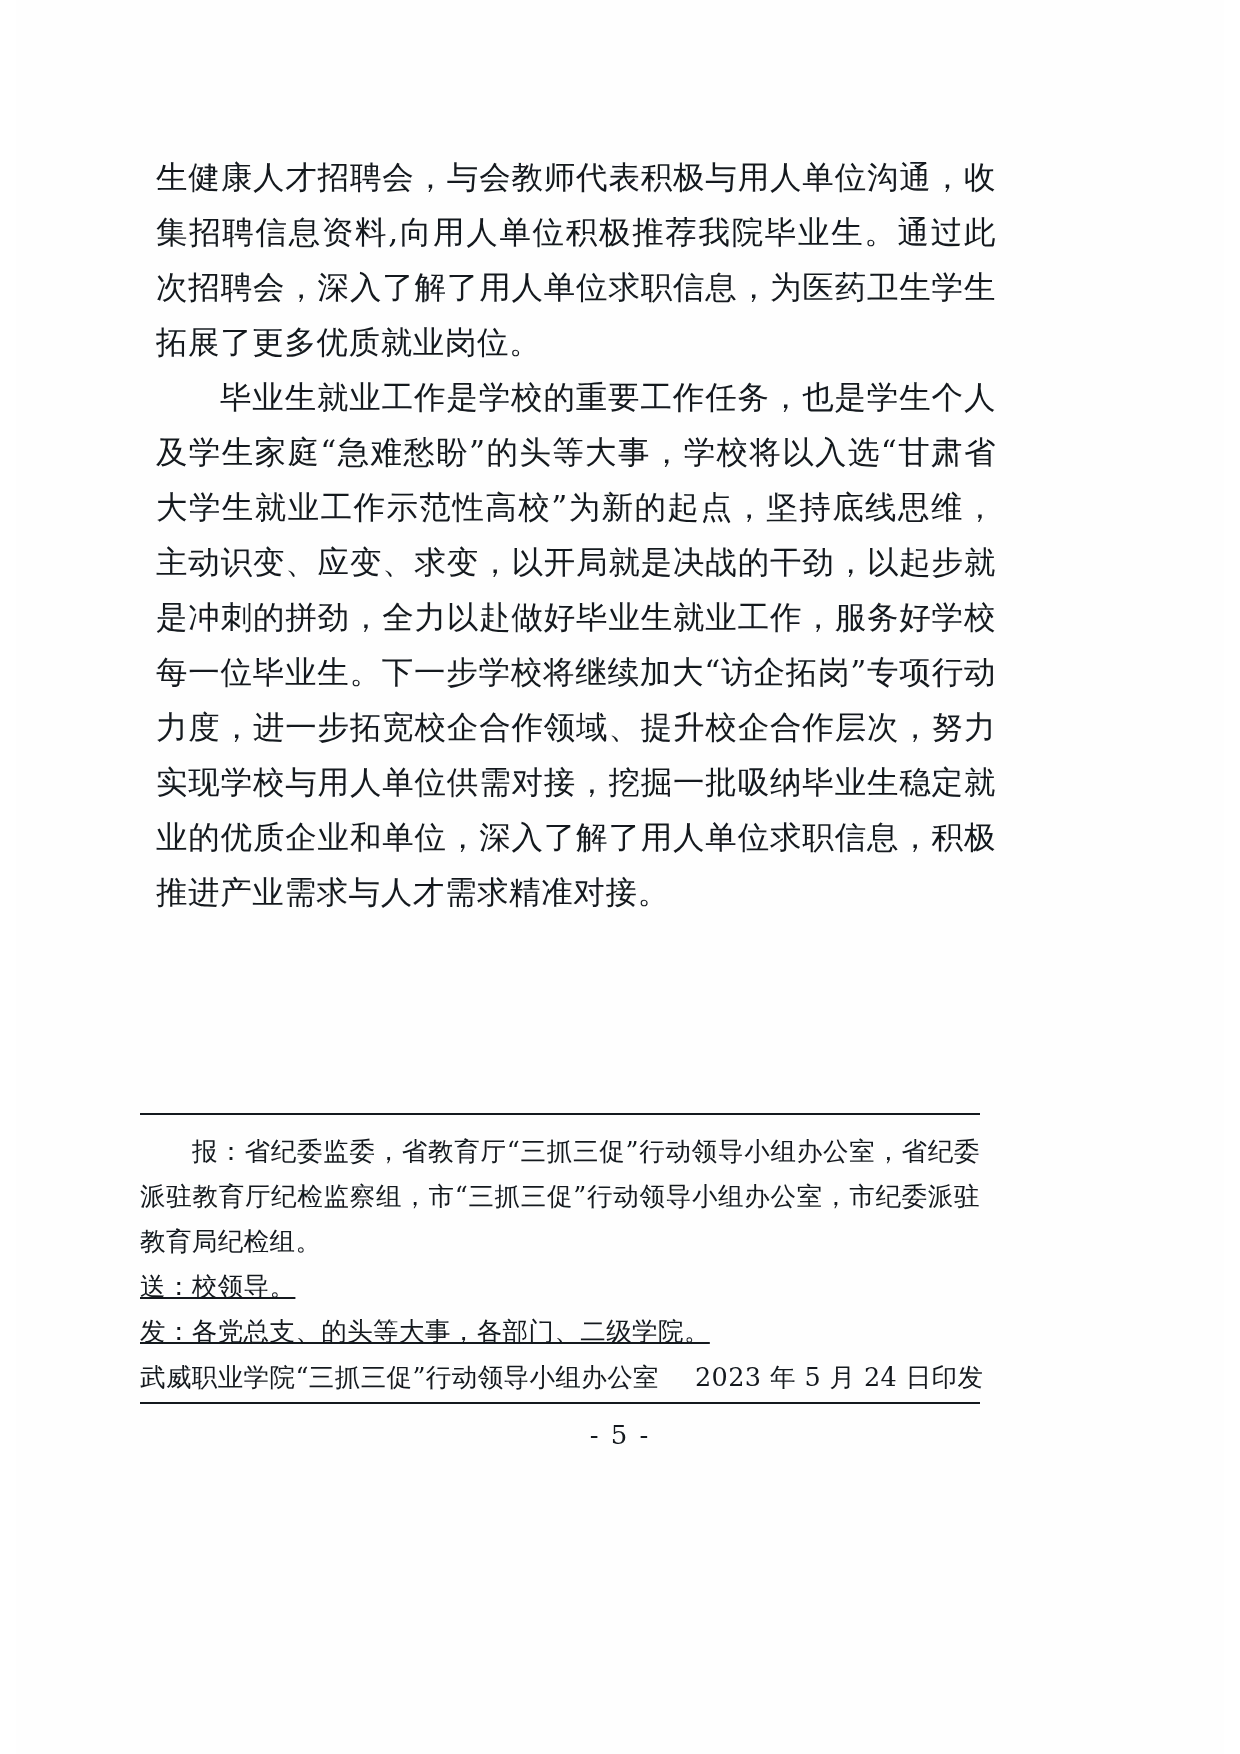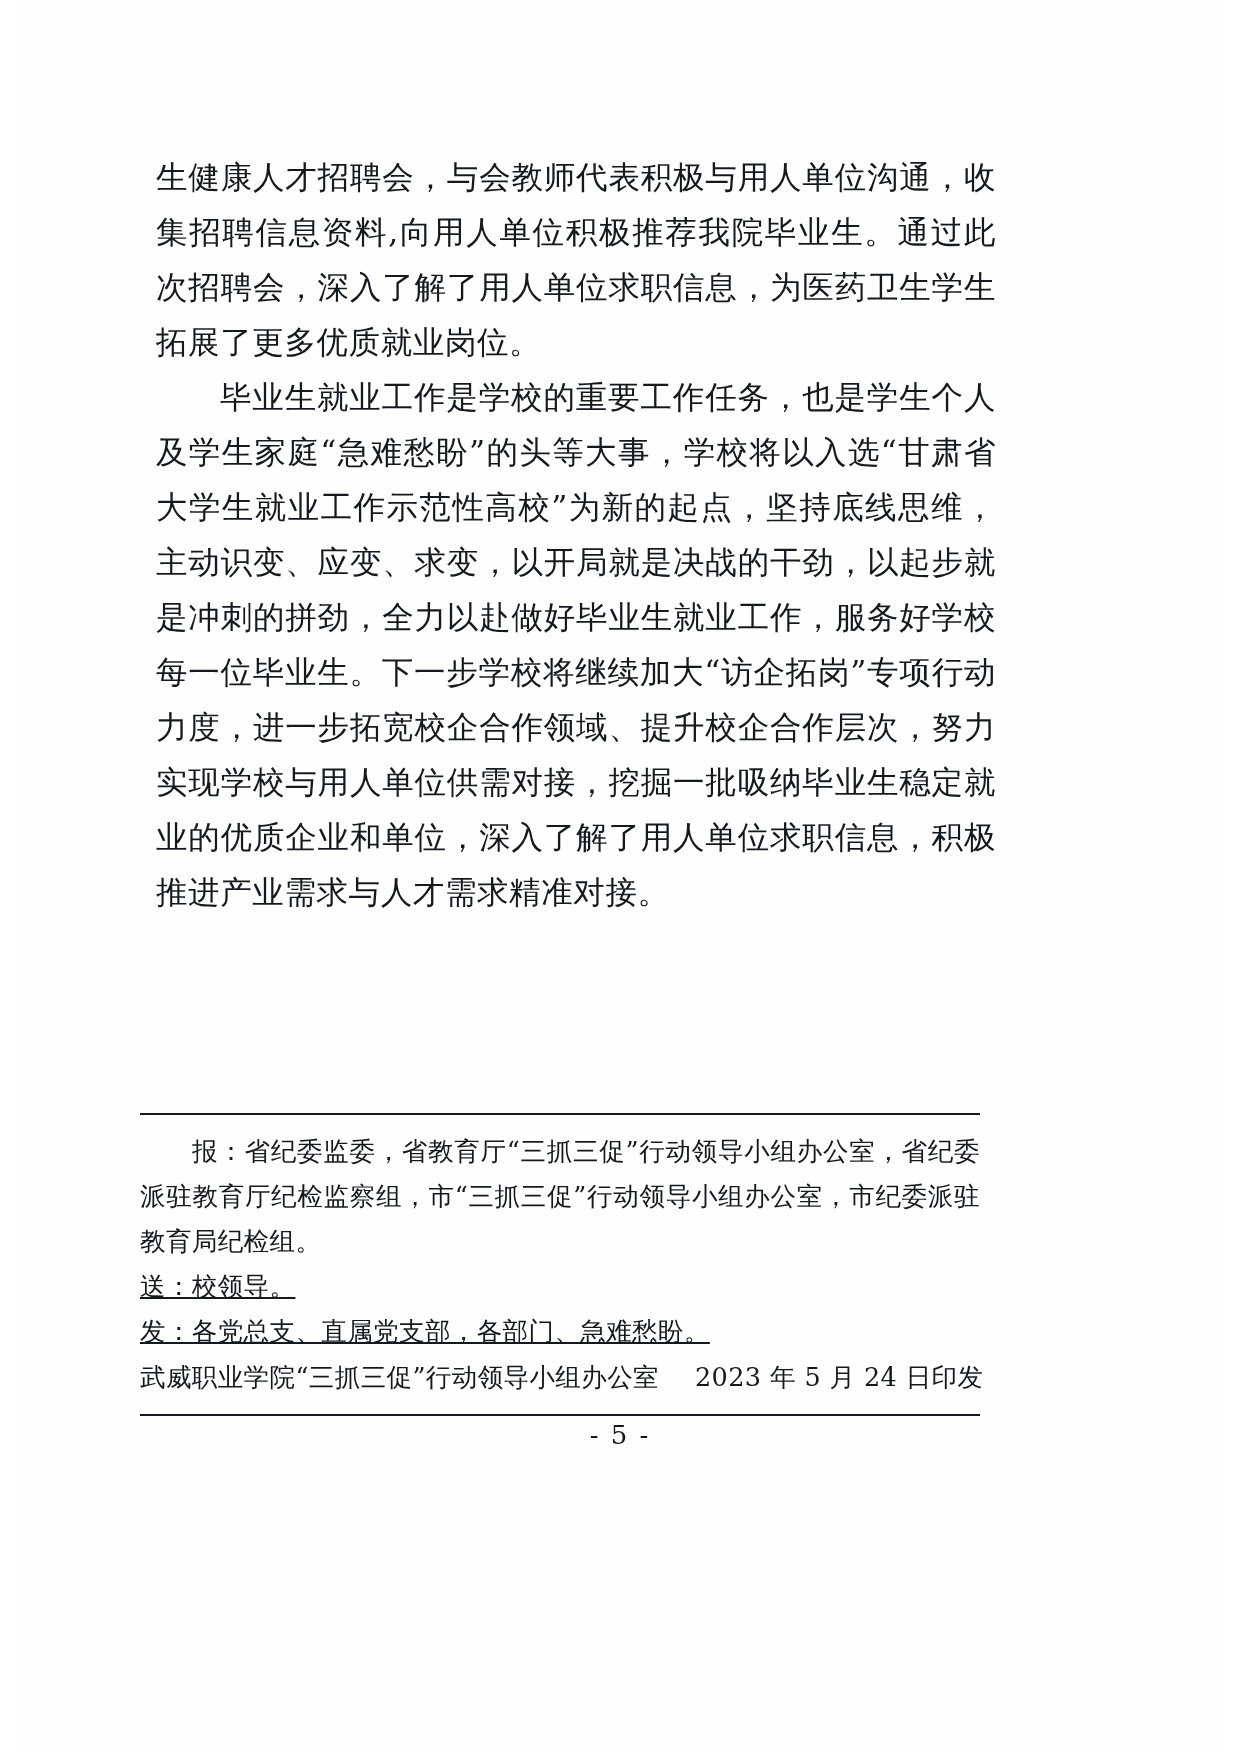--- a/index.html
+++ b/index.html
@@ -70,21 +70,21 @@
     margin: 0;
     text-decoration: underline;
   }
   .issuer-row {
     display: flex;
     align-items: baseline;
     font-size: 25.5px;
     line-height: 42px;
     letter-spacing: 0.4px;
     margin-top: 2px;
-    padding-bottom: 16px;
+    padding-bottom: 4px;
   }
   .issuer-name {
     white-space: nowrap;
   }
   .issuer-date {
     margin-left: 36px;
     white-space: nowrap;
   }
   .rule-bottom {
     width: 100%;
@@ -110,21 +110,21 @@
 
   <div class="body-area">
     <p class="para">生健康人才招聘会，与会教师代表积极与用人单位沟通，收集招聘信息资料,向用人单位积极推荐我院毕业生。通过此次招聘会，深入了解了用人单位求职信息，为医药卫生学生拓展了更多优质就业岗位。</p>
     <p class="para indent">毕业生就业工作是学校的重要工作任务，也是学生个人及学生家庭“急难愁盼”的头等大事，学校将以入选“甘肃省大学生就业工作示范性高校”为新的起点，坚持底线思维，主动识变、应变、求变，以开局就是决战的干劲，以起步就是冲刺的拼劲，全力以赴做好毕业生就业工作，服务好学校每一位毕业生。下一步学校将继续加大“访企拓岗”专项行动力度，进一步拓宽校企合作领域、提升校企合作层次，努力实现学校与用人单位供需对接，挖掘一批吸纳毕业生稳定就业的优质企业和单位，深入了解了用人单位求职信息，积极推进产业需求与人才需求精准对接。</p>
   </div>
 
   <div class="footer-block">
     <div class="rule"></div>
     <p class="dist indent">报：省纪委监委，省教育厅“三抓三促”行动领导小组办公室，省纪委派驻教育厅纪检监察组，市“三抓三促”行动领导小组办公室，市纪委派驻教育局纪检组。</p>
     <p class="dist-line">送：校领导。</p>
-    <p class="dist-line">发：各党总支、直属党支部，各部门、急难愁盼。</p>
+    <p class="dist-line">发：各党总支、的头等大事，各部门、二级学院。</p>
     <div class="issuer-row">
       <span class="issuer-name">武威职业学院“三抓三促”行动领导小组办公室</span>
       <span class="issuer-date">2023 年 5 月 24 日印发</span>
     </div>
     <div class="rule-bottom"></div>
   </div>
 
   <div class="page-number">- 5 -</div>
 
 </div>

